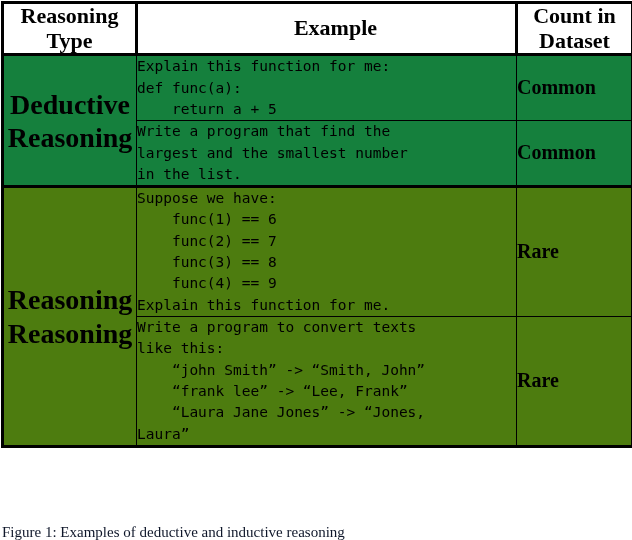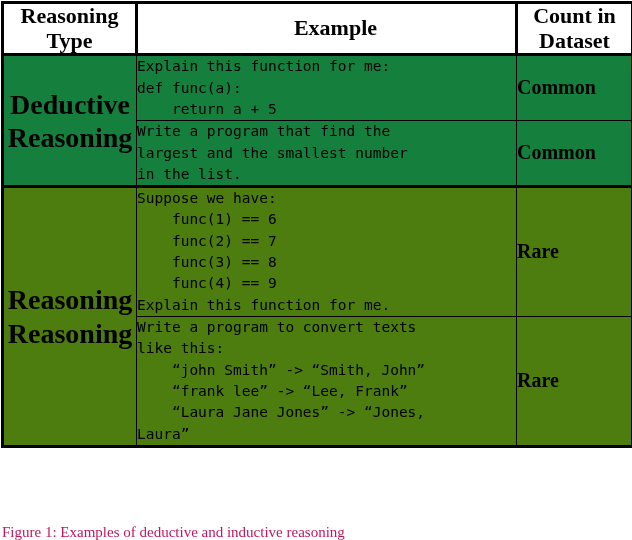--- a/index.html
+++ b/index.html
@@ -95,21 +95,21 @@
 
   
   .caption {
     position: absolute;
     left: 2px;
     top: 522px;
     width: 628px;
     font-family: "Liberation Serif", "DejaVu Serif", serif;
     font-size: 15px;
     line-height: 1.25;
-    color: #be185d;
+    color: #0f172a;
     overflow: hidden;
     height: 18px;
   }
 </style>
 </head>
 <body>
 
 <div class="figure-wrap">
 
   <table class="reasoning-table">

